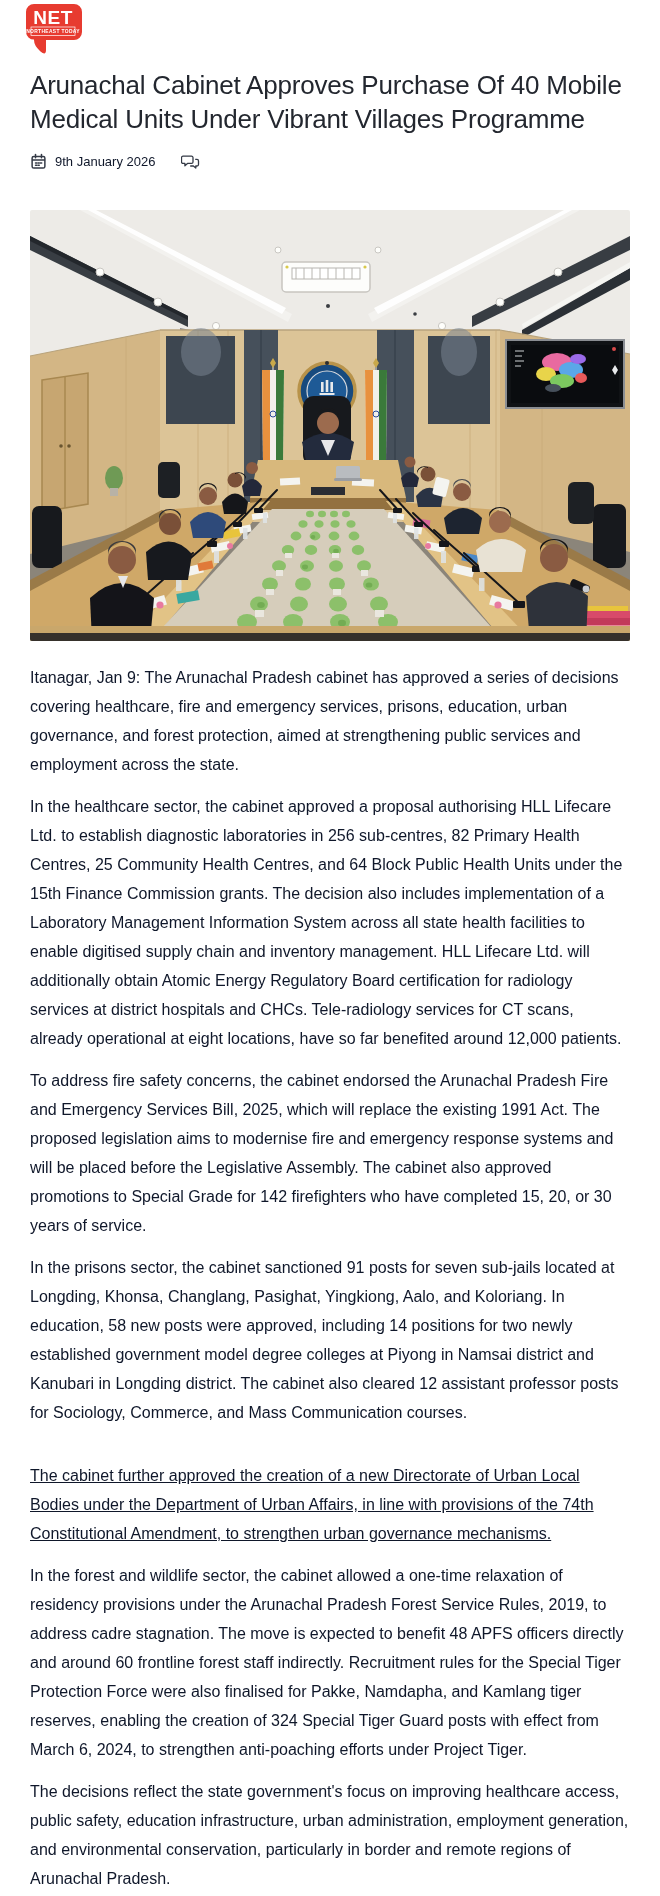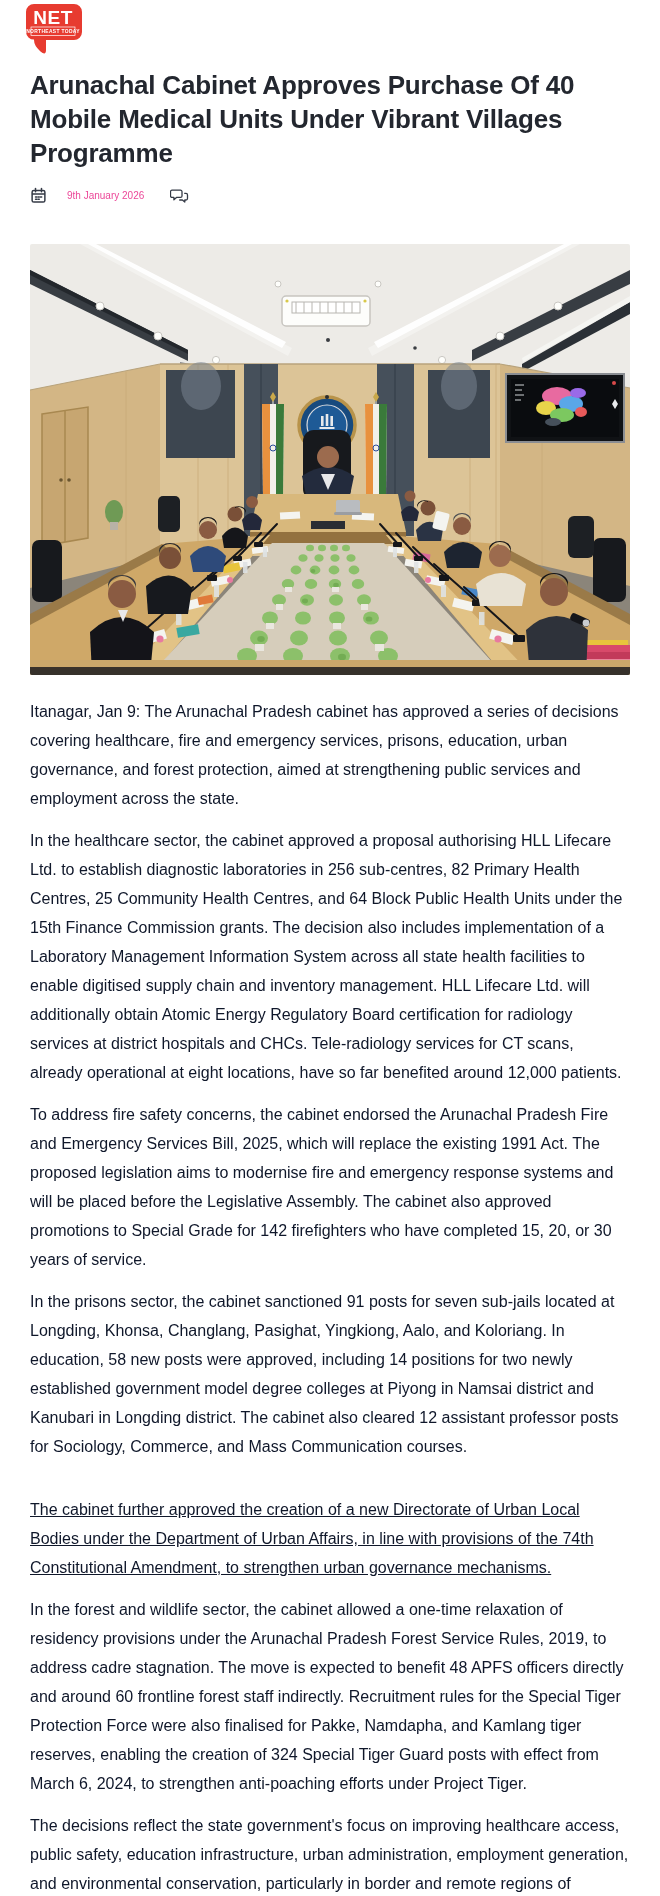--- a/index.html
+++ b/index.html
@@ -9,26 +9,26 @@
     color:#414651;
     -webkit-font-smoothing:antialiased;
   }
   .page{width:600px;margin:0 0 0 30px;}
   
   .site-header{padding-top:0;margin-left:-8px;height:54px;}
   .logo{display:inline-block;cursor:pointer;}
   
   h1.article-title{
     margin:14px 0 14px 0;
-    font-size:26px;line-height:34px;font-weight:700;
+    font-size:26px;line-height:34px;font-weight:400;
     color:#23272f;letter-spacing:-0.2px;
   }
   
   .meta-row{display:flex;align-items:center;height:22px;margin:2px 0 0 0;color:#333945;}
-  .meta-row .date-label{font-size:10px;margin-left:20px;color:#ec4899;}
+  .meta-row .date-label{font-size:13px;margin-left:8px;color:#0f172a;}
   .meta-row .icon{display:inline-flex;align-items:center;}
   .meta-row .comments{margin-left:26px;}
   
   figure.photo-wrap{margin:38px 0 0 0;line-height:0;}
   figure.photo-wrap svg{display:block;border-radius:2px;}
   
   article.body-text{margin-top:22px;}
   article.body-text p{
     margin:0 0 13px 0;
     font-size:16px;line-height:29px;color:#0f172a;

